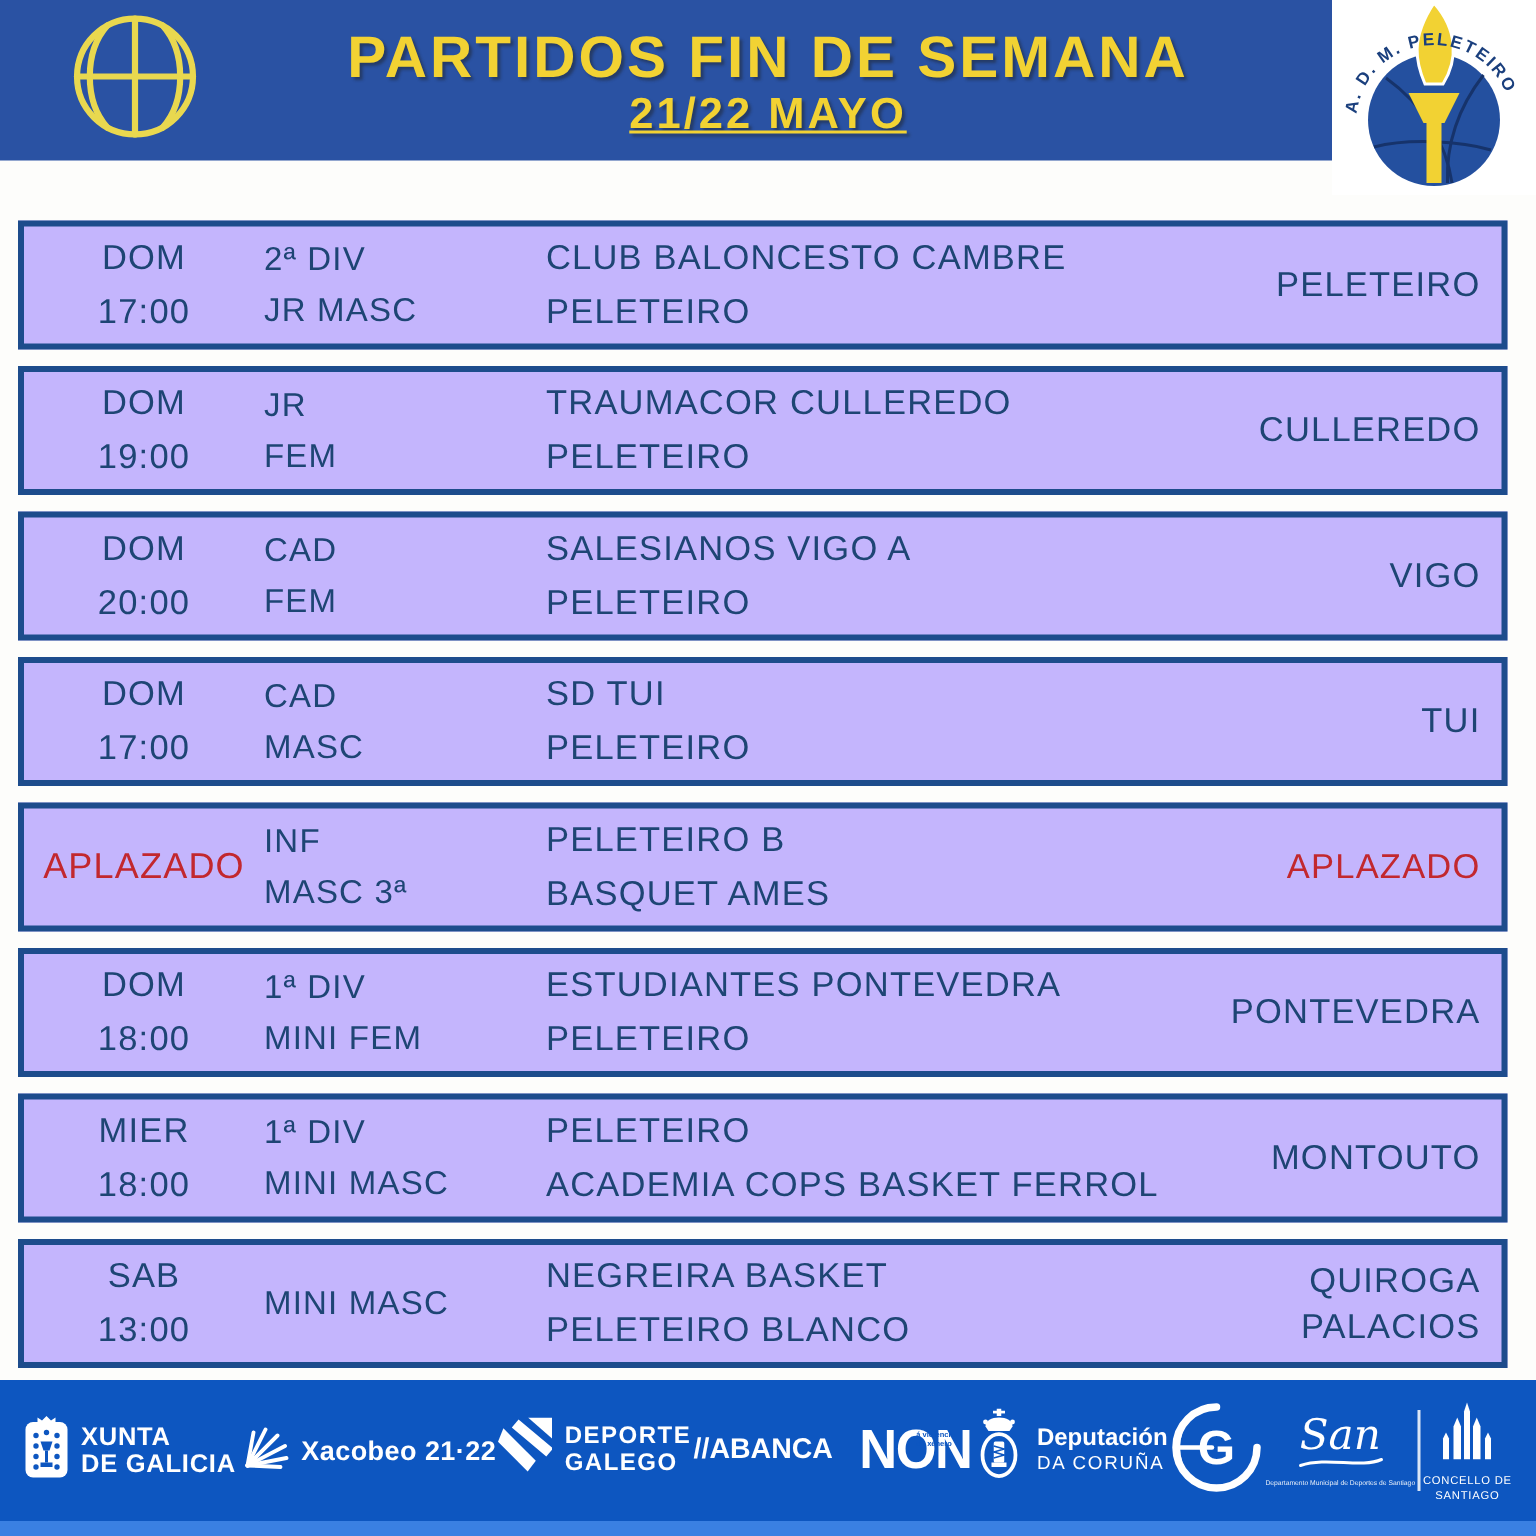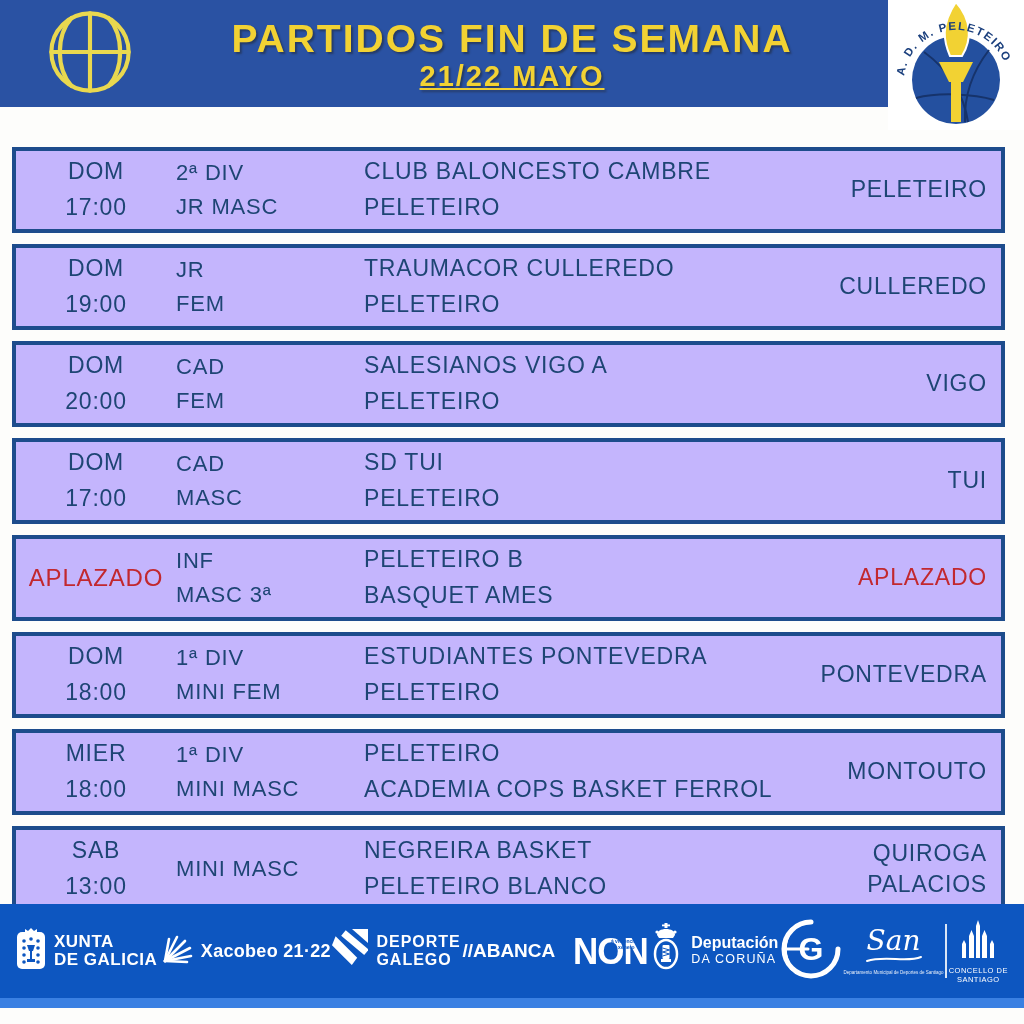--- a/index.html
+++ b/index.html
@@ -23,21 +23,21 @@
         align-items:center;color:#1e4574;}
   .cell{display:flex;flex-direction:column;justify-content:center;line-height:1.55;
         font-size:23px;letter-spacing:0.8px;}
   .cell.day{text-align:center;align-items:center;}
   .cell.cat{font-size:22px;}
   .cell.loc{text-align:right;align-items:flex-end;padding-right:14px;line-height:1.35;}
   .red{color:#c2282e;}
   .cell.day .red{font-size:24px;}
 
   
-  .footer{position:absolute;left:0;bottom:16px;width:1024px;height:104px;background:#0d56c0;color:#fff;}
+  .footer{position:absolute;left:0;bottom:0;width:1024px;height:104px;background:#0d56c0;color:#fff;}
   .footer::after{content:"";position:absolute;left:0;bottom:0;width:100%;height:10px;background:#3a80e2;}
   .sponsors{position:absolute;top:0;left:0;right:0;height:94px;display:flex;
             align-items:center;justify-content:space-between;padding:0 16px;}
   .sp{display:flex;align-items:center;gap:8px;flex:0 0 auto;}
   .sp-col{display:flex;flex-direction:column;align-items:center;}
   .xunta-txt{font-size:17px;font-weight:bold;line-height:1.08;letter-spacing:.5px;}
   .xacobeo-txt{font-size:18px;font-weight:bold;letter-spacing:.3px;}
   .dg-txt{font-size:16px;font-weight:bold;line-height:1.15;letter-spacing:1px;}
   .abanca-txt{font-size:19px;font-weight:bold;letter-spacing:0px;}
   .non{position:relative;margin-left:16px;}

